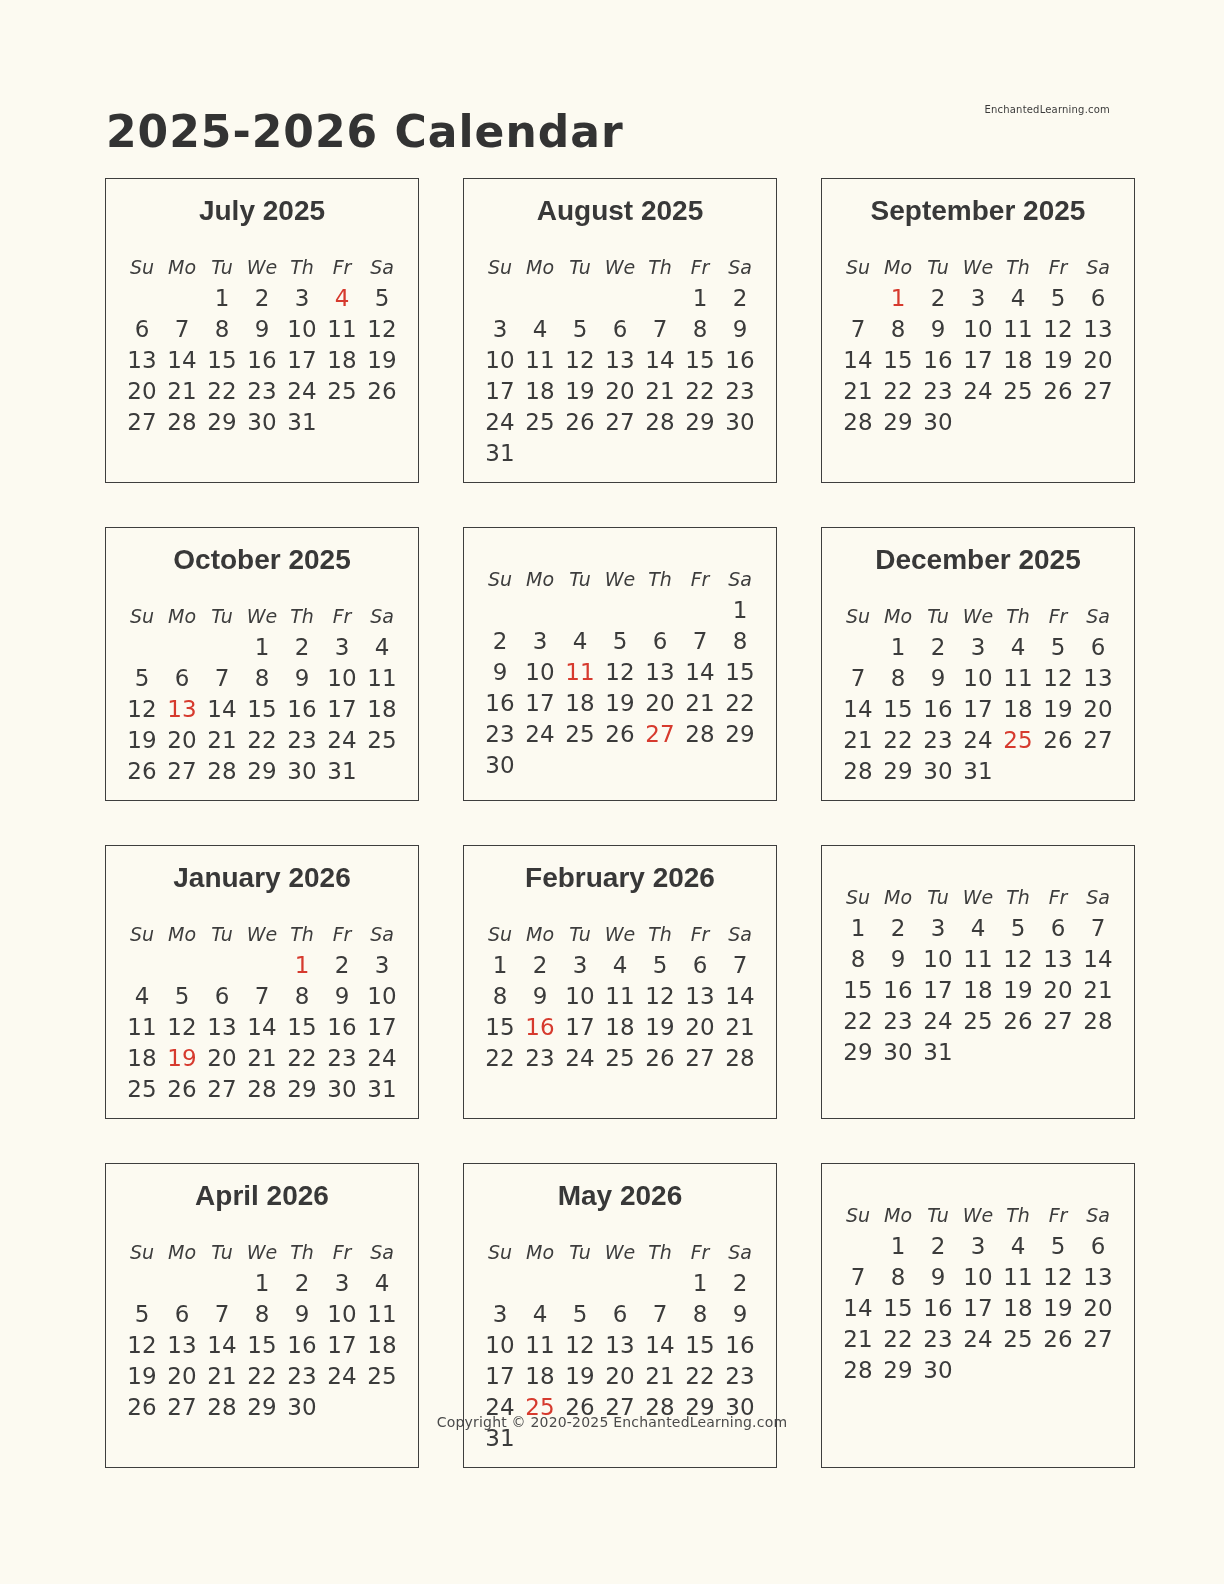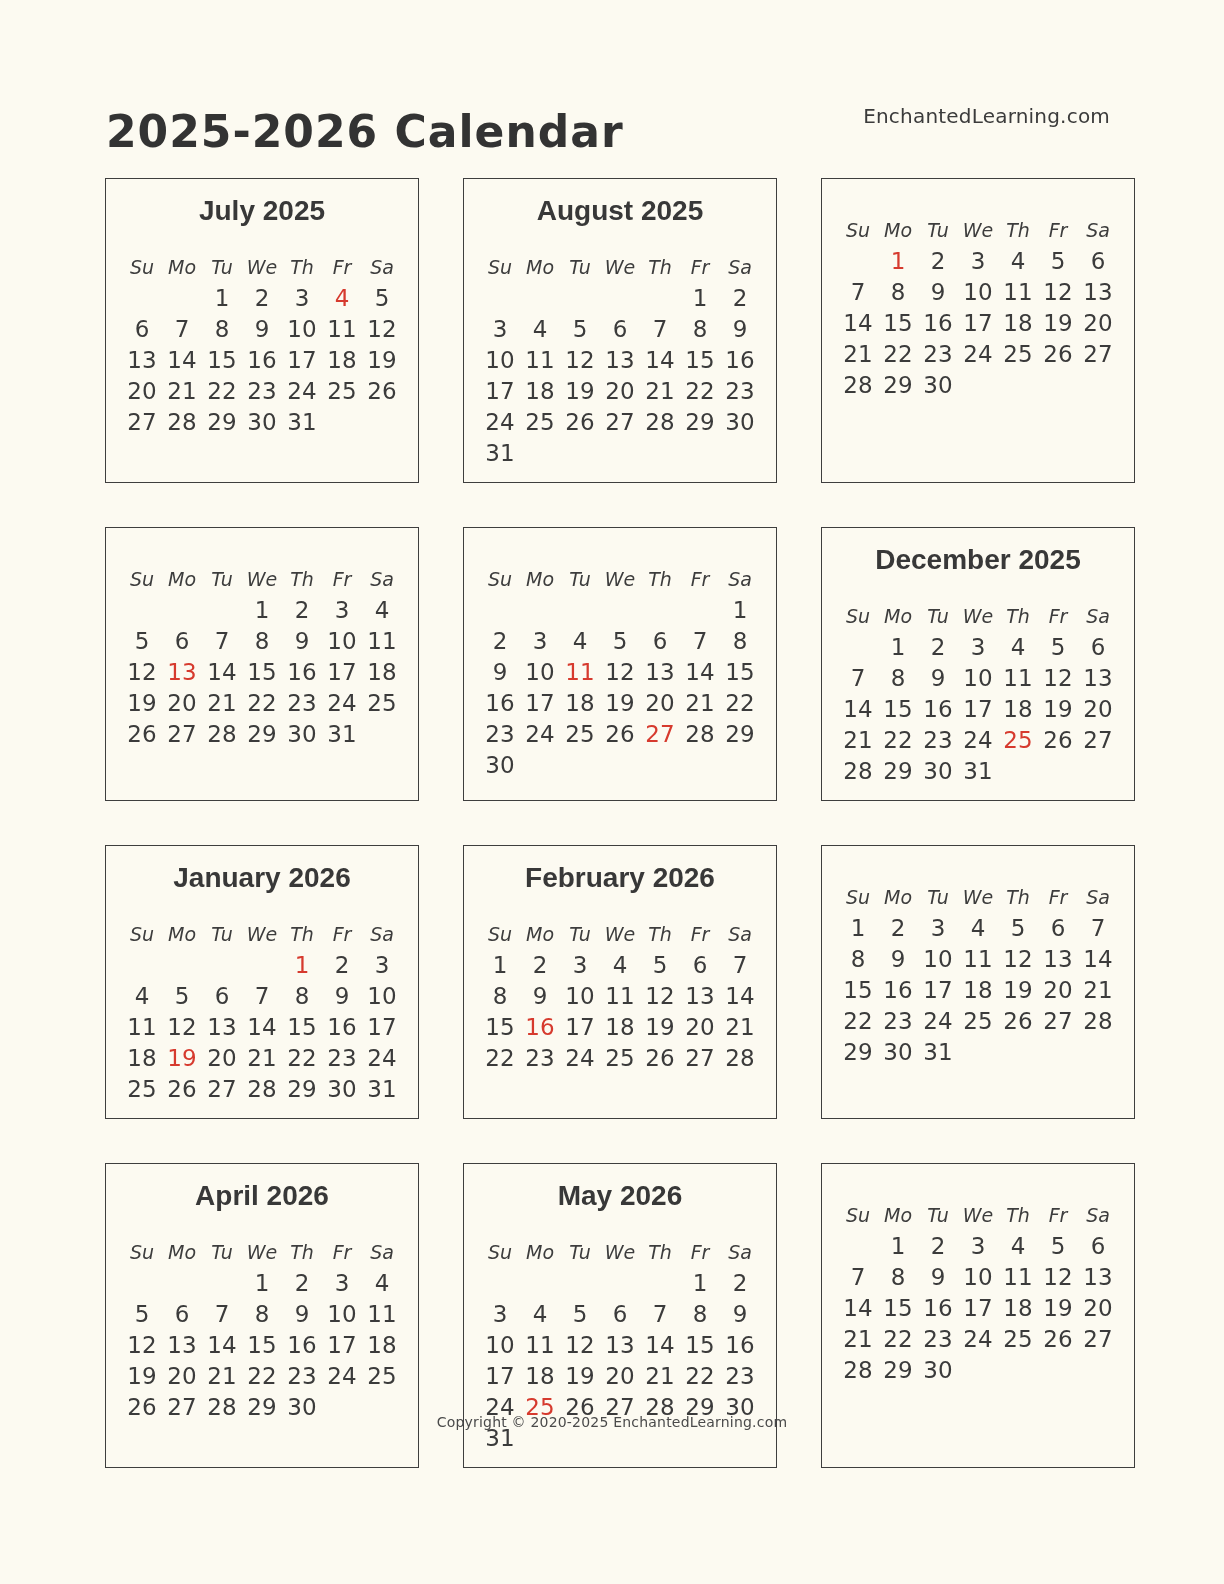--- a/index.html
+++ b/index.html
@@ -15,21 +15,21 @@
     height: 1584px;
     background: var(--bg);
     font-family: "DejaVu Sans", sans-serif;
     color: var(--ink);
     overflow: hidden;
   }
   .site {
     position: absolute;
     top: 104px;
     right: 114px;
-    font-size: 20px;
+    font-size: 10px;
     letter-spacing: 0.2px;
     color: var(--ink);
     cursor: pointer;
   }
   .title {
     position: absolute;
     top: 106px;
     left: 106px;
     margin: 0;
     font-size: 44px;
@@ -237,20 +237,21 @@
               <td></td>
               <td></td>
               <td></td>
               <td></td>
             </tr>
           </tbody>
     </table>
   </div>
 
   <div class="month">
+    <div class="month-title">September 2025</div>
     <table class="month-table">
       <thead>
             <tr>
               <th>Su</th>
               <th>Mo</th>
               <th>Tu</th>
               <th>We</th>
               <th>Th</th>
               <th>Fr</th>
               <th>Sa</th>
@@ -300,20 +301,21 @@
               <td></td>
               <td></td>
               <td></td>
               <td></td>
             </tr>
           </tbody>
     </table>
   </div>
 
   <div class="month">
+    <div class="month-title">October 2025</div>
     <table class="month-table">
       <thead>
             <tr>
               <th>Su</th>
               <th>Mo</th>
               <th>Tu</th>
               <th>We</th>
               <th>Th</th>
               <th>Fr</th>
               <th>Sa</th>

